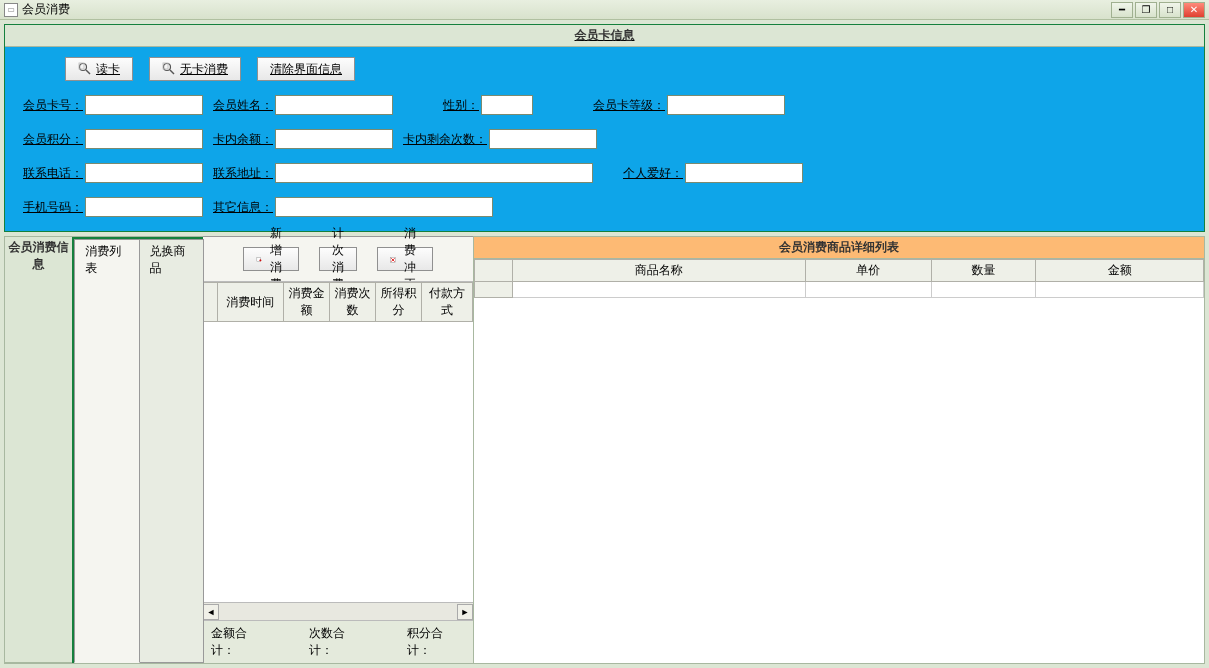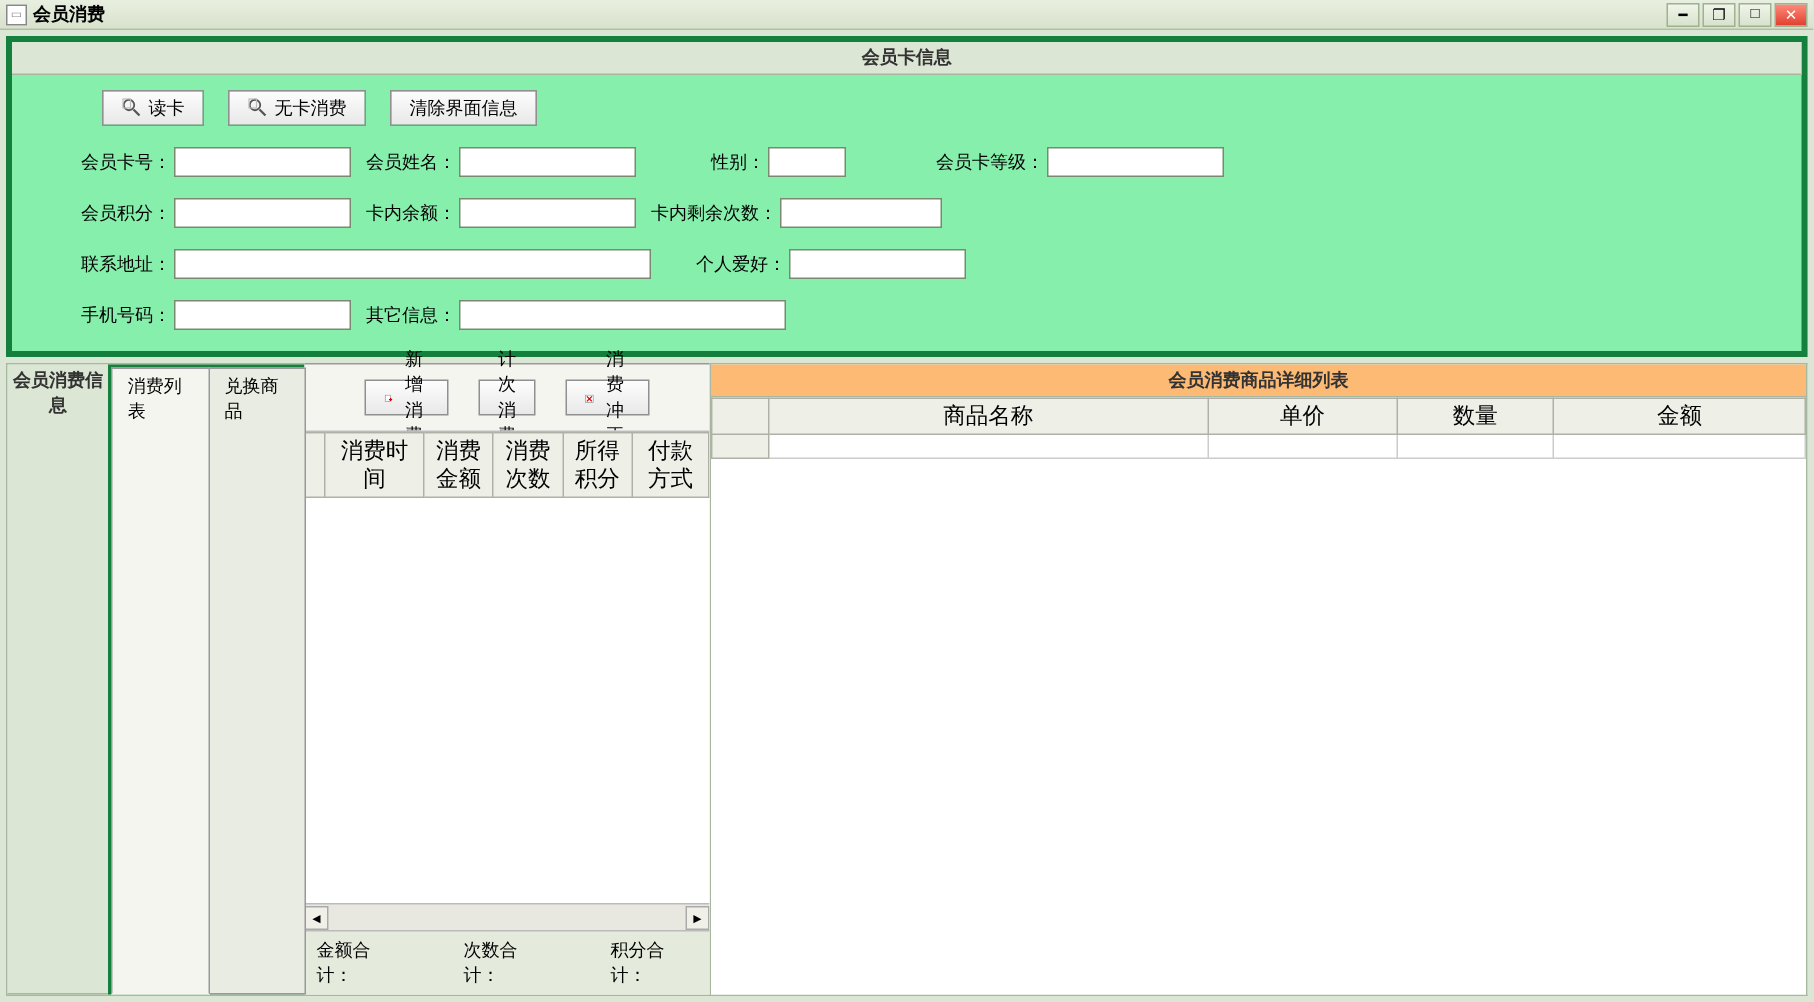--- a/index.html
+++ b/index.html
@@ -21,42 +21,43 @@
   border-bottom: 1px solid #b0c0a0;
 }
 .titlebar-icon {
   width: 14px; height: 14px;
   border: 1px solid #888;
   background: #fff;
   margin-right: 4px;
   display: flex; align-items: center; justify-content: center;
   font-size: 8px; color: #888;
 }
-.titlebar-text { font-weight: bold; flex: 0 0 auto; text-align: right; }
+.titlebar-text { font-weight: normal; flex: 0 0 auto; text-align: right; }
 .titlebar-spacer { flex: 1; }
 .win-btn {
   width: 22px; height: 16px;
   margin-left: 2px;
   border: 1px solid #a0b090;
   background: linear-gradient(to bottom, #f0f5ea, #d8e2cc);
   display: flex; align-items: center; justify-content: center;
   font-size: 10px;
 }
 .win-btn.close { background: linear-gradient(to bottom, #ff8a7a, #e04030); color: #fff; }
 .content {
   padding: 4px;
   height: calc(100% - 20px);
   display: flex;
   flex-direction: column;
   gap: 4px;
 }
 .card-info-section {
-  border: 4px solid #15803d;
-  background: #86efac;
+  border: 1px solid #15803d;
+  background: #0ea5e9;
   flex: 0 0 auto;
+  text-decoration: underline;
 }
 .section-title {
   background: #dce6d4;
   border-bottom: 1px solid #a8b8a0;
   text-align: center;
   font-weight: bold;
   padding: 2px 0;
   color: #333;
 }
 .toolbar-row {
@@ -78,21 +79,20 @@
   font-family: inherit;
 }
 .icon-sm { width: 14px; height: 14px; display: inline-block; }
 .form-grid {
   padding: 4px 18px 14px 18px;
 }
 .form-row {
   display: flex;
   align-items: center;
   margin-bottom: 14px;
-  margin-left: 28px;
 }
 .form-field {
   display: flex;
   align-items: center;
   margin-right: 10px;
 }
 .form-label {
   white-space: nowrap;
   margin-right: 2px;
 }
@@ -169,21 +169,21 @@
 }
 .grid {
   width: 100%;
   border-collapse: collapse;
 }
 .grid th {
   background: #eef0e8;
   border: 1px solid #b0b0a8;
   font-weight: normal;
   padding: 2px 4px;
-  font-size: 15px;
+  font-size: 12px;
 }
 .grid .rowhead {
   width: 18px;
   background: #eef0e8;
   border: 1px solid #b0b0a8;
 }
 .grid-empty { flex: 1; background: #fff; }
 .hscroll {
   height: 18px;
   background: #e8e8e0;
@@ -286,20 +286,24 @@
           <input class="form-input" style="width: 118px;" value="">
         </div>
         <div class="form-field">
           <span class="form-label">卡内剩余次数：</span>
           <input class="form-input" style="width: 108px;" value="">
         </div>
       </div>
 
       <div class="form-row">
         <div class="form-field">
+          <span class="form-label">联系电话：</span>
+          <input class="form-input" style="width: 118px;" value="">
+        </div>
+        <div class="form-field">
           <span class="form-label">联系地址：</span>
           <input class="form-input" style="width: 318px;" value="">
         </div>
         <div class="form-field" style="margin-left:20px">
           <span class="form-label">个人爱好：</span>
           <input class="form-input" style="width: 118px;" value="">
         </div>
       </div>
 
       <div class="form-row" style="margin-bottom:0">

